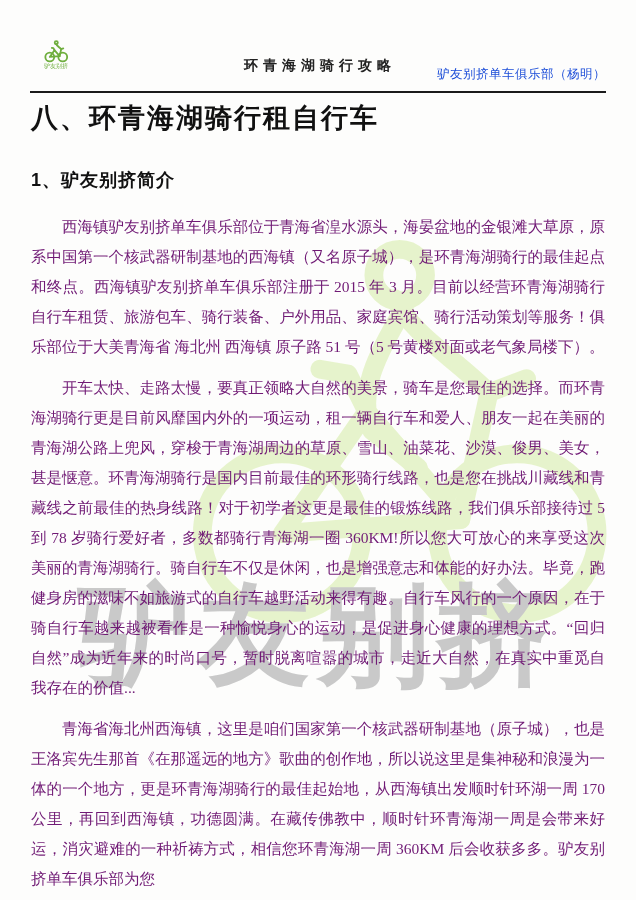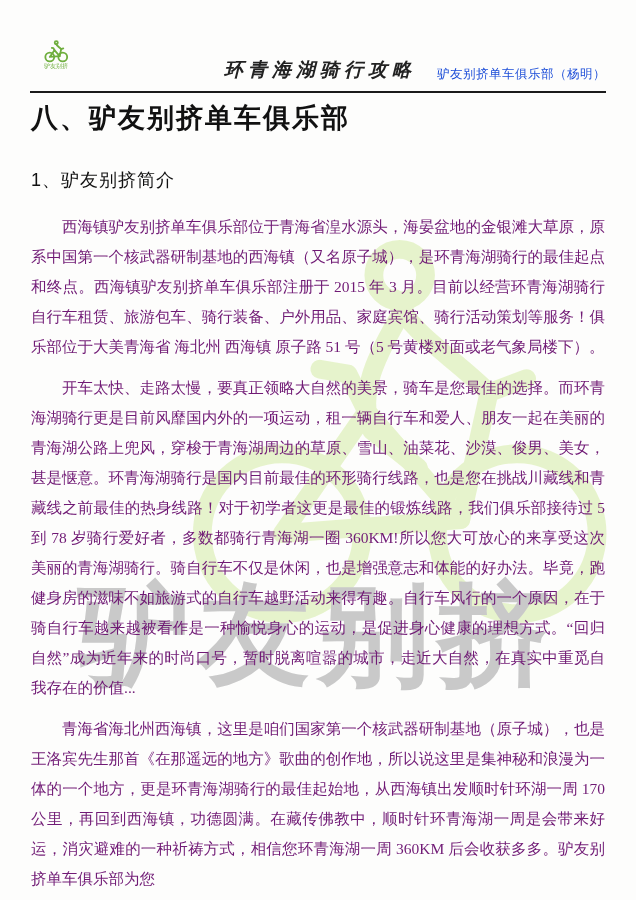--- a/index.html
+++ b/index.html
@@ -65,23 +65,22 @@
     letter-spacing: 0px;
     line-height: 7px;
     white-space: nowrap;
   }
   .header-center {
     position: absolute;
     left: 4px; right: 0;
     top: 57px;
     text-align: center;
     font-family: "DejaVu Serif", serif;
-    font-style: italic;
     font-weight: bold;
-    font-size: 19px;
+    font-size: 14px;
     letter-spacing: 5px;
     color: #222;
   }
   .header-right {
     position: absolute;
     right: 0px;
     top: 66px;
     font-size: 12.5px;
     color: #1d4ed8;
     letter-spacing: 0.5px;
@@ -97,21 +96,21 @@
     margin-top: 7px;
     font-family: "Liberation Sans", sans-serif;
     font-weight: bold;
     font-size: 27px;
     letter-spacing: 2px;
     color: #111;
   }
   .section-heading {
     margin-top: 32px;
     font-family: "Liberation Sans", sans-serif;
-    font-weight: normal;
+    font-weight: bold;
     font-size: 18px;
     letter-spacing: 1px;
     color: #111;
   }
   .body-paragraph {
     margin-top: 11px;
     font-size: 15.5px;
     line-height: 30px;
     text-align: justify;
     text-indent: 2em;
@@ -154,20 +153,20 @@
           <circle cx="51" cy="9" r="6"></circle>
         </g>
       </svg>
       <div class="logo-caption">驴友别挤</div>
     </div>
     <div class="header-center">环青海湖骑行攻略</div>
     <div class="header-right">驴友别挤单车俱乐部（杨明）</div>
   </div>
 
   <div class="content">
-    <div class="chapter-heading">八、驴友别挤单车俱乐部</div>
+    <div class="chapter-heading">八、环青海湖骑行租自行车</div>
     <div class="section-heading">1、驴友别挤简介</div>
     <p class="body-paragraph">西海镇驴友别挤单车俱乐部位于青海省湟水源头，海晏盆地的金银滩大草原，原系中国第一个核武器研制基地的西海镇（又名原子城），是环青海湖骑行的最佳起点和终点。西海镇驴友别挤单车俱乐部注册于 2015 年 3 月。目前以经营环青海湖骑行自行车租赁、旅游包车、骑行装备、户外用品、家庭宾馆、骑行活动策划等服务！俱乐部位于大美青海省 海北州 西海镇 原子路 51 号（5 号黄楼对面或老气象局楼下）。</p>
     <p class="body-paragraph">开车太快、走路太慢，要真正领略大自然的美景，骑车是您最佳的选择。而环青海湖骑行更是目前风靡国内外的一项运动，租一辆自行车和爱人、朋友一起在美丽的青海湖公路上兜风，穿梭于青海湖周边的草原、雪山、油菜花、沙漠、俊男、美女，甚是惬意。环青海湖骑行是国内目前最佳的环形骑行线路，也是您在挑战川藏线和青藏线之前最佳的热身线路！对于初学者这更是最佳的锻炼线路，我们俱乐部接待过 5 到 78 岁骑行爱好者，多数都骑行青海湖一圈 360KM!所以您大可放心的来享受这次美丽的青海湖骑行。骑自行车不仅是休闲，也是增强意志和体能的好办法。毕竟，跑健身房的滋味不如旅游式的自行车越野活动来得有趣。自行车风行的一个原因，在于骑自行车越来越被看作是一种愉悦身心的运动，是促进身心健康的理想方式。“回归自然”成为近年来的时尚口号，暂时脱离喧嚣的城市，走近大自然，在真实中重觅自我存在的价值...</p>
     <p class="body-paragraph">青海省海北州西海镇，这里是咱们国家第一个核武器研制基地（原子城），也是王洛宾先生那首《在那遥远的地方》歌曲的创作地，所以说这里是集神秘和浪漫为一体的一个地方，更是环青海湖骑行的最佳起始地，从西海镇出发顺时针环湖一周 170 公里，再回到西海镇，功德圆满。在藏传佛教中，顺时针环青海湖一周是会带来好运，消灾避难的一种祈祷方式，相信您环青海湖一周 360KM 后会收获多多。驴友别挤单车俱乐部为您</p>
   </div>
 
 </div>
 
 </body></html>

